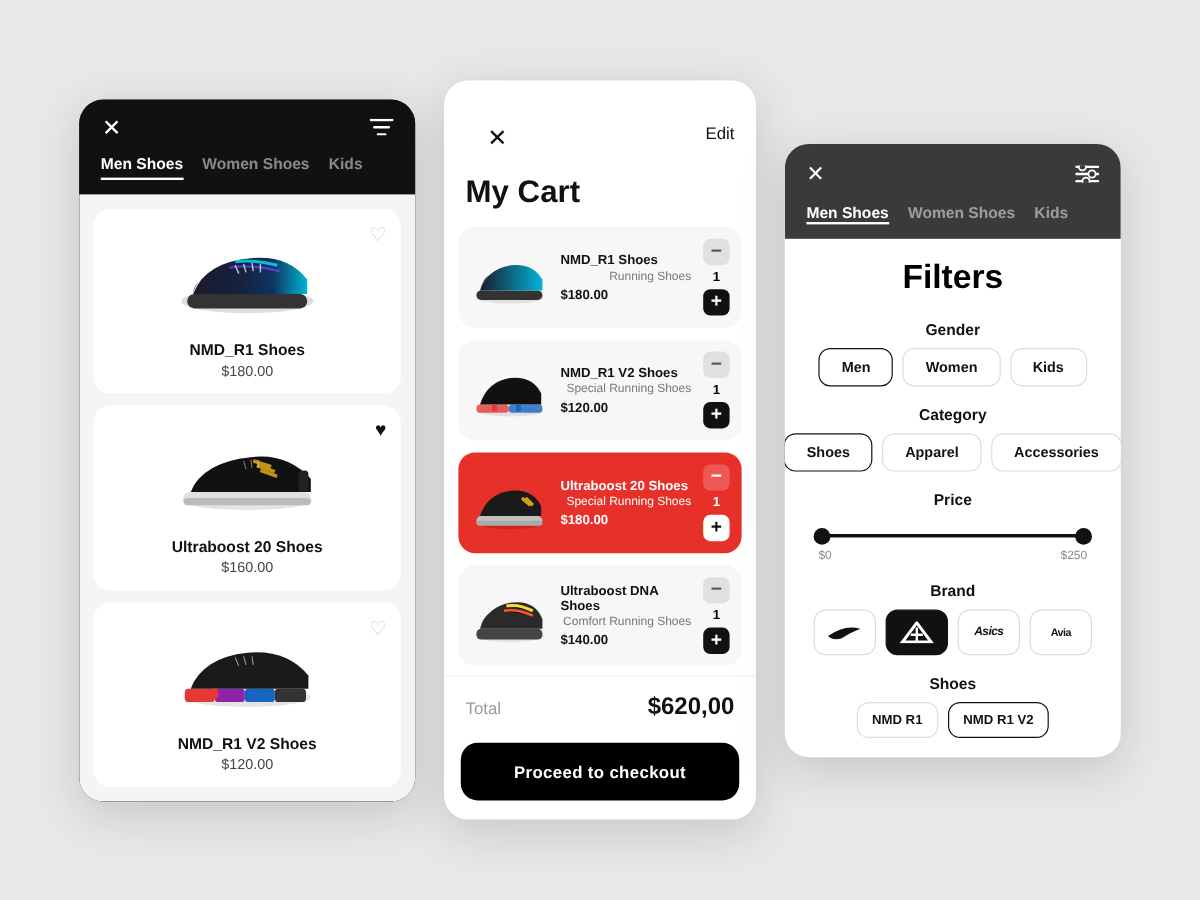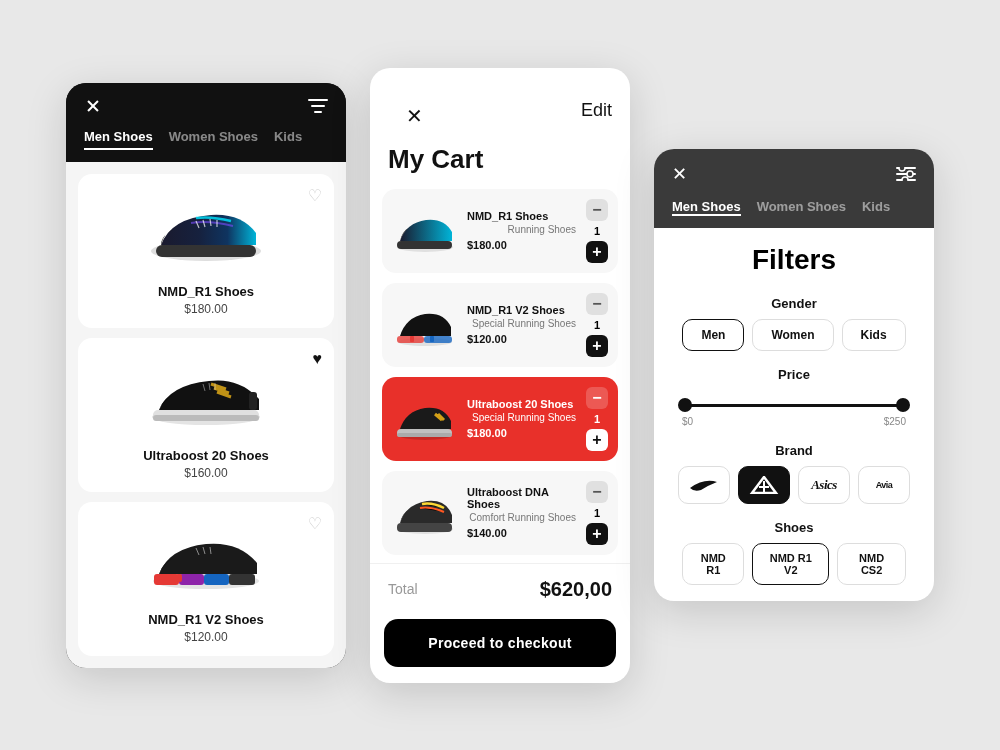--- a/index.html
+++ b/index.html
@@ -113,21 +113,21 @@
       display: flex;
       justify-content: space-between;
       align-items: center;
     }
     .mid-panel .cart-header .close-btn {
       font-size: 18px;
       cursor: pointer;
       color: #111;
     }
     .mid-panel .cart-header .edit-btn {
-      font-size: 18px;
+      font-size: 14px;
       color: #111;
       cursor: pointer;
       font-weight: 500;
     }
     .mid-panel .cart-title {
       font-size: 26px;
       font-weight: 800;
       padding: 0 18px 14px;
       color: #111;
     }
@@ -643,20 +643,28 @@
 
     <div>
       <div class="filter-section-title">Gender</div>
       <div class="filter-btn-row">
         <button class="filter-btn active">Men</button>
         <button class="filter-btn">Women</button>
         <button class="filter-btn">Kids</button>
       </div>
     </div>
 
+    <div>
+      <div class="filter-section-title">Category</div>
+      <div class="filter-btn-row">
+        <button class="filter-btn active">Shoes</button>
+        <button class="filter-btn">Apparel</button>
+        <button class="filter-btn">Accessories</button>
+      </div>
+    </div>
 
     <div>
       <div class="filter-section-title">Price</div>
       <div class="price-range">
         <div class="price-track">
           <div class="price-thumb" style="left: -4px;"></div>
           <div class="price-thumb" style="right: -4px; left: auto;"></div>
         </div>
       </div>
       <div class="price-labels">
@@ -677,32 +685,31 @@
 
         <button class="brand-btn active">
           <svg width="30" height="18" viewBox="0 0 30 18">
             <polygon points="15,1 27,17 3,17" fill="none" stroke="#fff" stroke-width="2.5"></polygon>
             <line x1="15" y1="5" x2="15" y2="17" stroke="#fff" stroke-width="2"></line>
             <line x1="10" y1="11" x2="20" y2="11" stroke="#fff" stroke-width="2"></line>
           </svg>
         </button>
 
         <button class="brand-btn">
-          <span class="brand-text" style="font-size:13px;font-weight:800;letter-spacing:-0.5px;color:#111;font-style:italic;font-family:Liberation Serif, serif;">Asics</span>
+          <span class="brand-text" style="font-size:10px;font-weight:800;letter-spacing:-0.5px;color:#111;font-style:italic;">Asics</span>
         </button>
 
         <button class="brand-btn">
           <span class="brand-text" style="font-size:9px;font-weight:800;letter-spacing:-0.5px;color:#111;">Avia</span>
         </button>
       </div>
     </div>
 
     <div>
       <div class="filter-section-title">Shoes</div>
       <div class="model-row">
         <button class="model-btn">NMD R1</button>
         <button class="model-btn active">NMD R1 V2</button>
-        <button class="model-btn">NMD CS2</button>
       </div>
     </div>
 
   </div>
 </div>
 
 </body></html>

